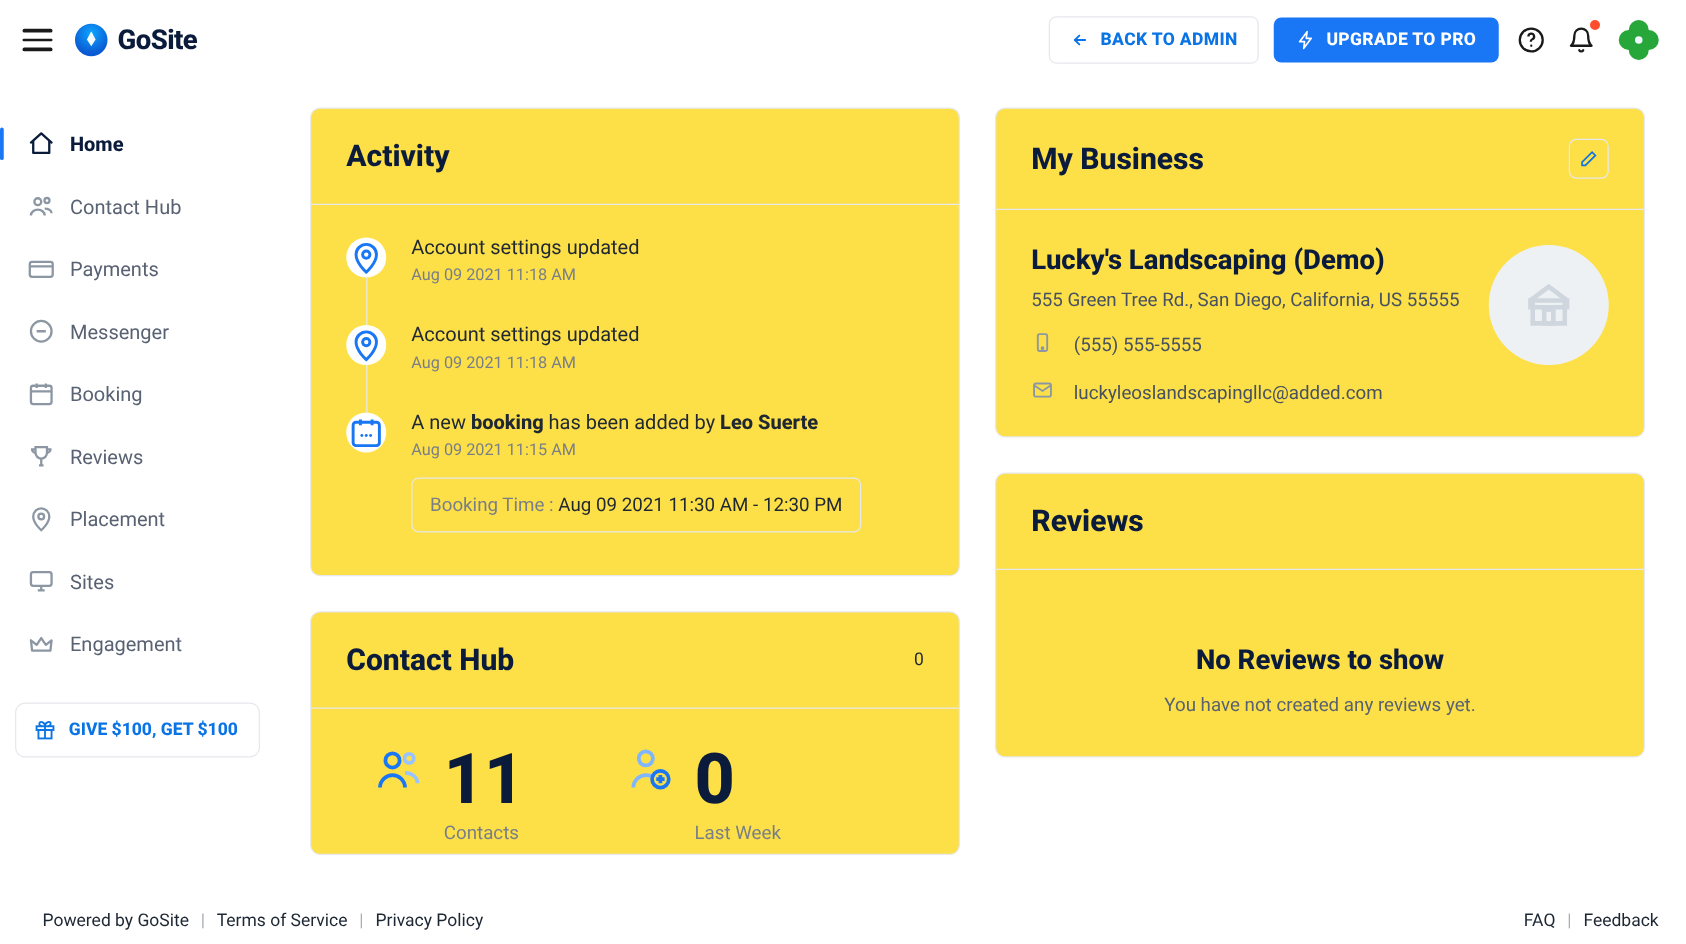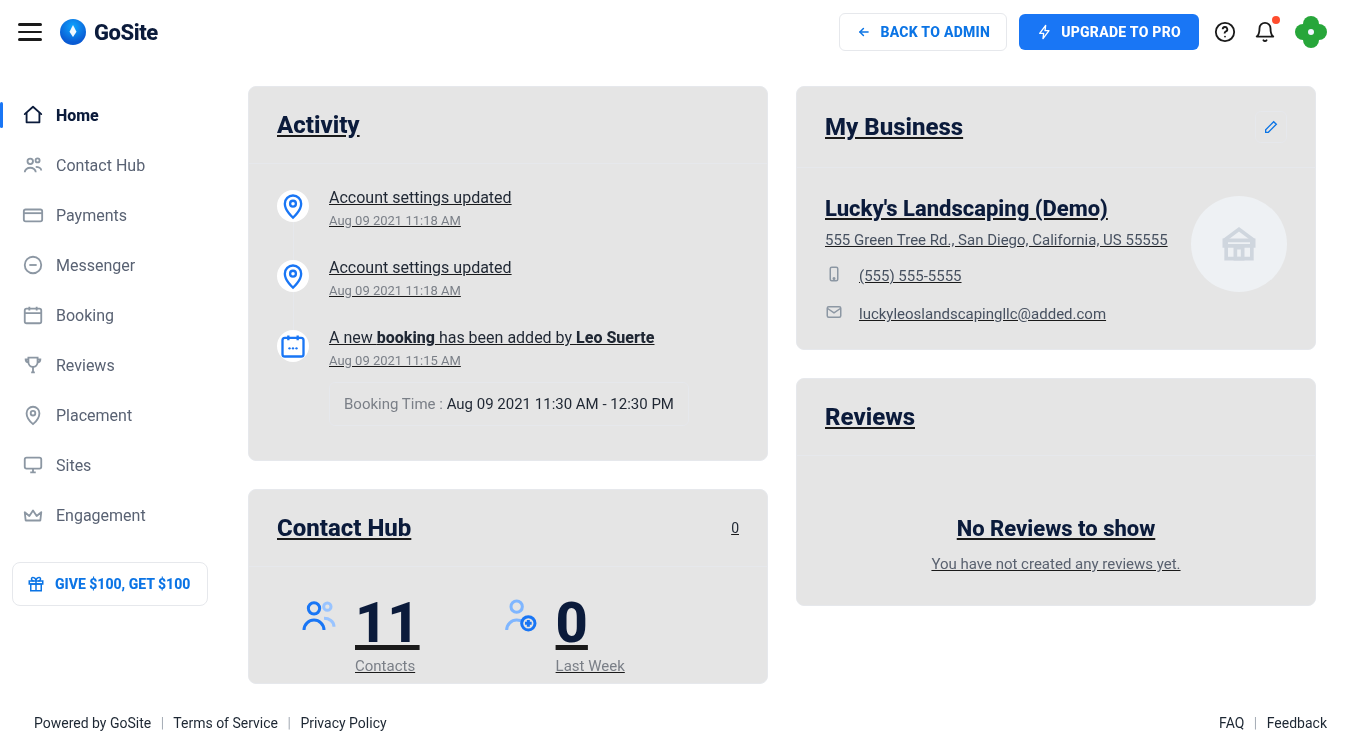--- a/index.html
+++ b/index.html
@@ -42,21 +42,21 @@
   .nav li .label{color:#596273;}
   .nav li.active{color:#0b1b3b;font-weight:800;}
   .nav li.active .label{color:#0b1b3b;font-weight:800;}
   .nav li.active::before{content:"";position:absolute;left:0;top:12px;bottom:12px;width:3px;background:var(--blue-bright);border-radius:2px;}
   .give-card{margin:22px 12px 0 12px;border:1px solid var(--line);border-radius:8px;}
   .give-btn{display:flex;align-items:center;gap:10px;padding:12px 14px;color:var(--blue);font-weight:800;font-size:14px;cursor:pointer;}
 
   .main{flex:1;display:flex;gap:28px;padding:22px 24px 0 18px;max-width:1110px;}
   .col-left{flex:1;min-width:520px;}
   .col-right{width:588px;}
-  .card{border:1px solid var(--line);border-radius:8px;background:#e5e5e5;text-decoration:underline;}
+  .card{border:1px solid var(--line);border-radius:8px;background:#fde047;}
   .card + .card{margin-top:28px;}
   .card-head{display:flex;align-items:center;justify-content:space-between;padding:24px 28px;border-bottom:1px solid var(--line);}
   .card-title{font-size:24px;font-weight:800;color:var(--navy);}
   .card-body{padding:24px 28px;}
 
   
   .activities{position:relative;}
   .act{display:flex;gap:20px;position:relative;padding-bottom:30px;}
   .act:last-child{padding-bottom:10px;}
   .act-icon{width:32px;height:32px;border-radius:50%;display:flex;align-items:center;justify-content:center;flex:0 0 32px;margin-top:2px;position:relative;z-index:1;background:#fff;}
@@ -85,21 +85,21 @@
   .mb-row .ic{width:20px;color:var(--gray-icon);}
   .mb-logo{width:96px;height:96px;border-radius:50%;background:#eef1f4;display:flex;align-items:center;justify-content:center;color:#cfd6de;flex:0 0 96px;}
   .edit-btn{width:32px;height:32px;border:1px solid var(--line);border-radius:6px;display:flex;align-items:center;justify-content:center;color:var(--blue);cursor:pointer;}
 
   
   .rv-empty{padding:60px 20px 32px;text-align:center;}
   .rv-title{font-size:22px;font-weight:800;color:var(--navy);}
   .rv-sub{color:#5a6270;margin-top:14px;font-size:15px;}
 
   
-  .footer{position:fixed;left:0;right:0;bottom:14px;background:#fff;display:flex;align-items:center;justify-content:space-between;padding:8px 22px 10px 34px;font-size:14px;color:#1d2733;}
+  .footer{position:fixed;left:0;right:0;bottom:0;background:#fff;display:flex;align-items:center;justify-content:space-between;padding:8px 22px 10px 34px;font-size:14px;color:#1d2733;}
   .footer a{color:#1d2733;text-decoration:none;cursor:pointer;}
   .sep{margin:0 6px;color:#a6adb6;}
 </style>
 </head>
 <body>
 
 <div class="header">
   <div class="hb">
       <span></span>
       <span></span>

